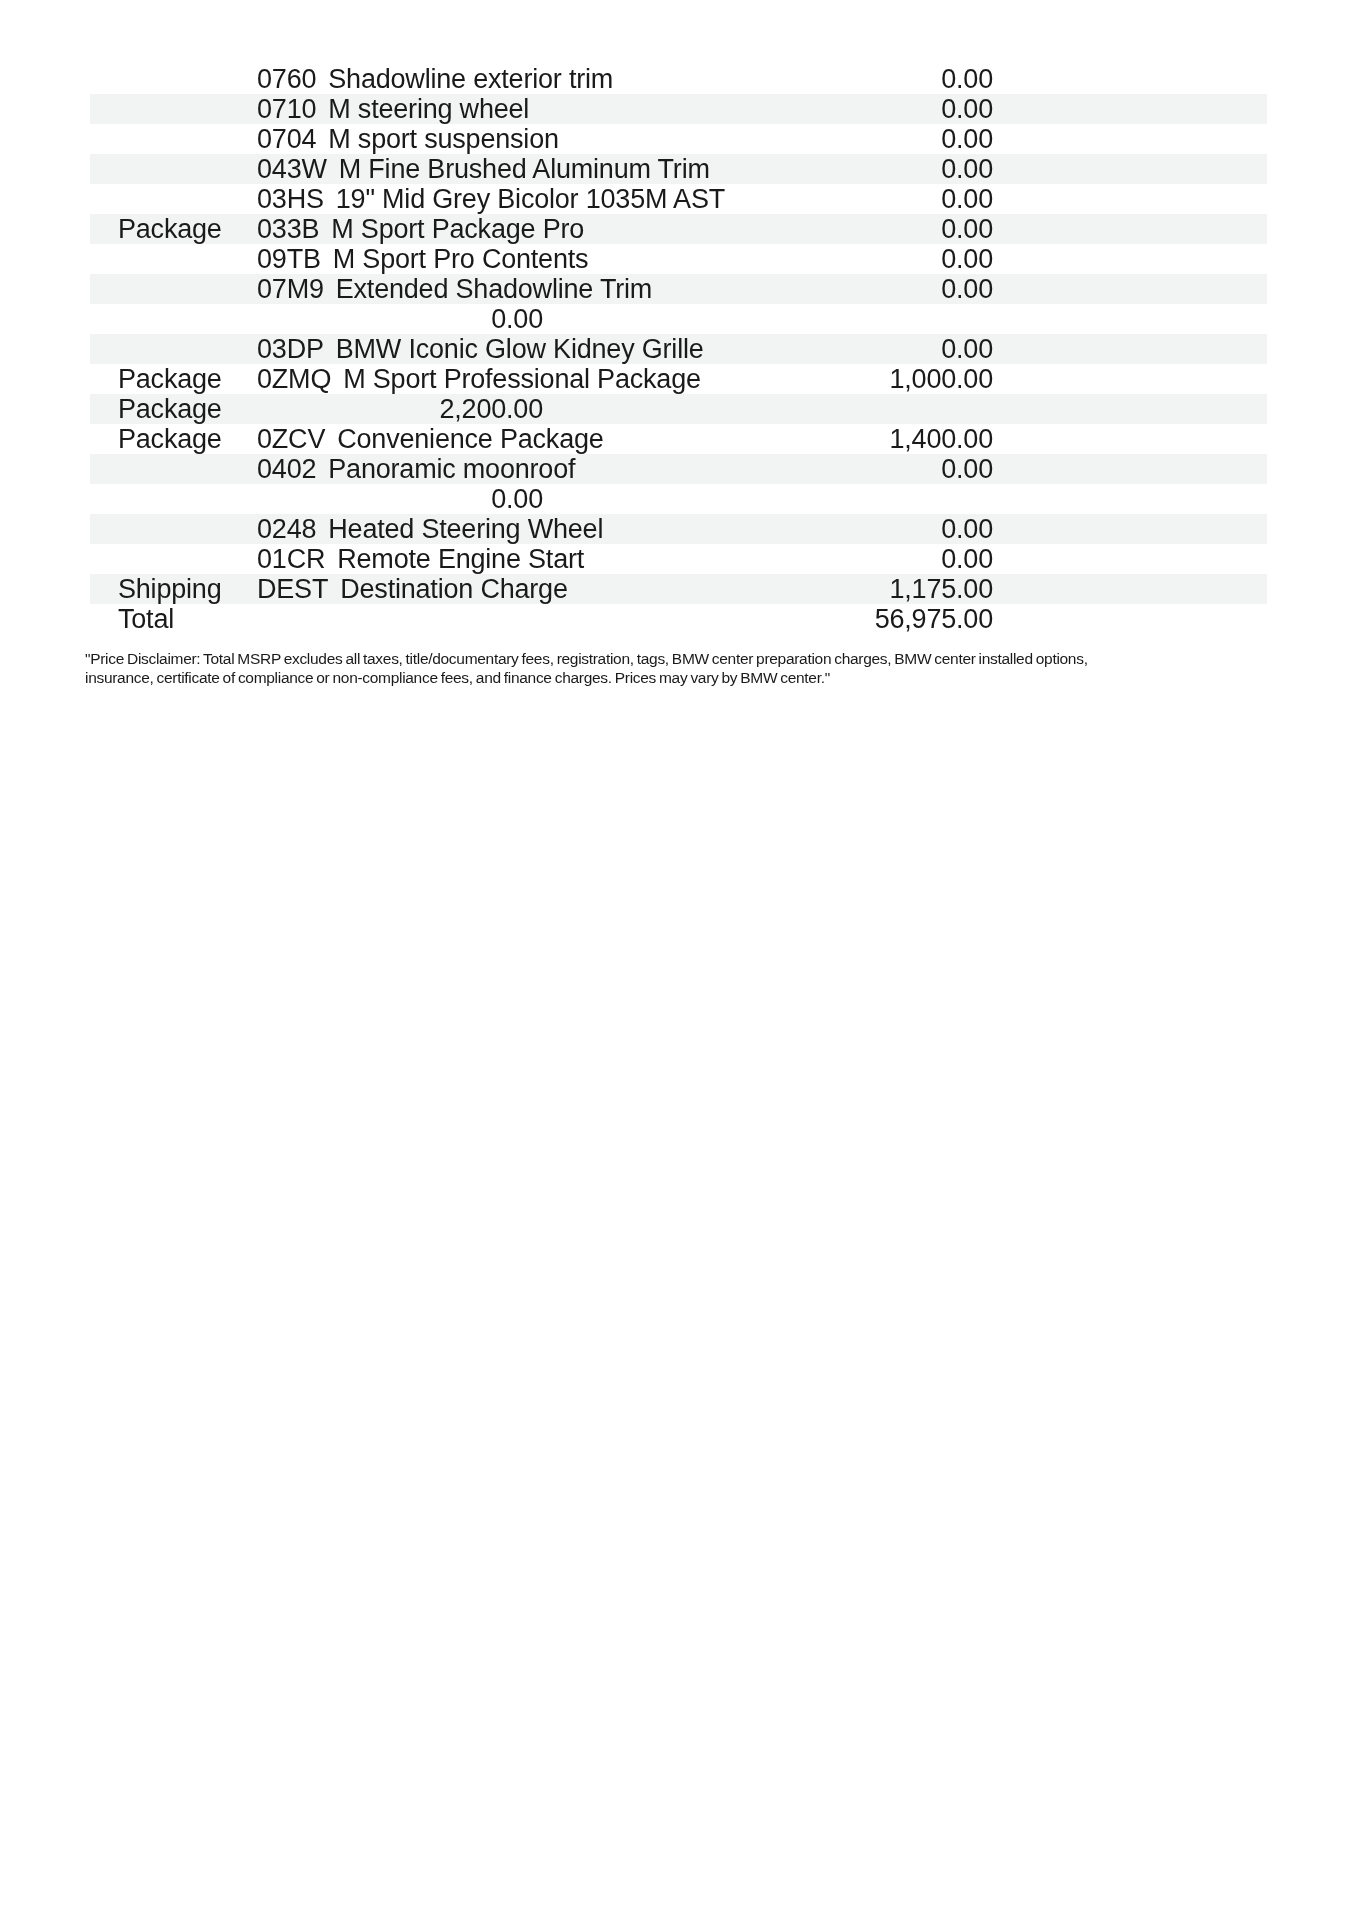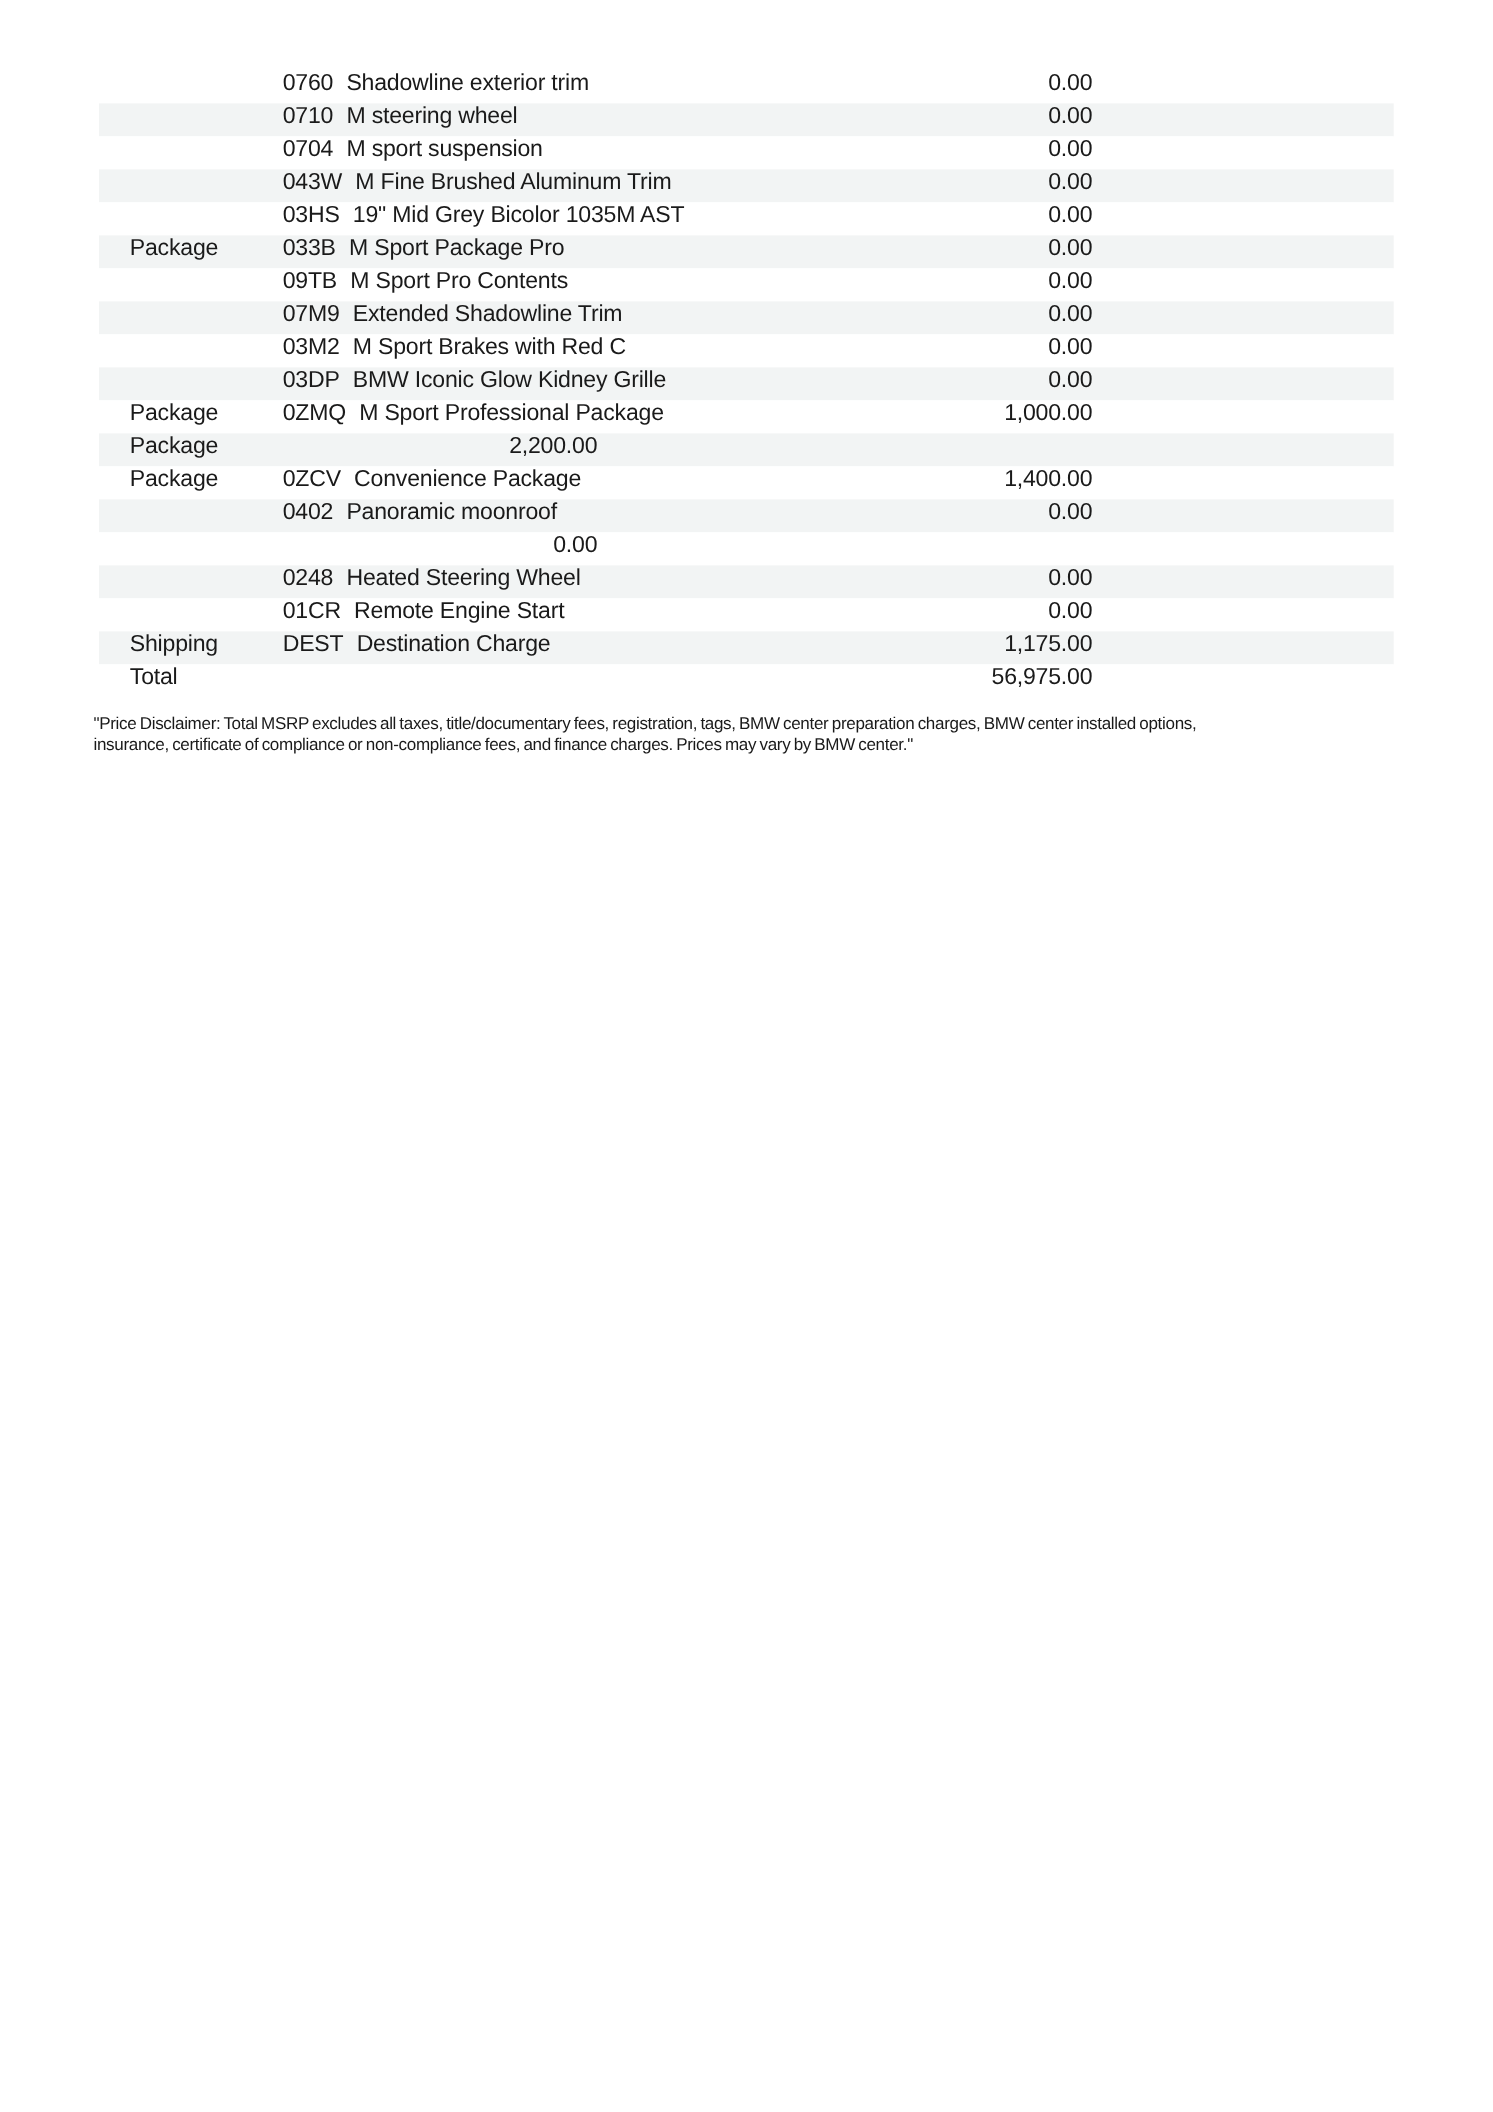--- a/index.html
+++ b/index.html
@@ -17,22 +17,23 @@
     overflow: hidden;
   }
   .options-table {
     position: absolute;
     left: 90px;
     top: 64px;
     width: 1177px;
   }
   .trow {
     display: flex;
+    align-items: center;
     height: 30px;
-    font-size: 21px;
+    font-size: 27px;
     letter-spacing: -0.2px;
     background: #ffffff;
   }
   .trow:nth-child(even) {
     background: #f2f4f4;
   }
   .c-cat {
     flex: none;
     width: 147px;
     padding-left: 8px;
@@ -120,21 +121,20 @@
       <div class="c-pad"></div>
     </div>
       <div class="trow">
       <div class="c-cat"></div>
       <div class="c-desc"><span class="c-code">07M9</span><span>Extended Shadowline Trim</span></div>
       <div class="c-price">0.00</div>
       <div class="c-pad"></div>
     </div>
       <div class="trow">
       <div class="c-cat"></div>
-      <div class="c-desc"><span class="c-code">03M2</span><span>M Sport Brakes with Red C</span></div>
       <div class="c-price">0.00</div>
       <div class="c-pad"></div>
     </div>
       <div class="trow">
       <div class="c-cat"></div>
       <div class="c-desc"><span class="c-code">03DP</span><span>BMW Iconic Glow Kidney Grille</span></div>
       <div class="c-price">0.00</div>
       <div class="c-pad"></div>
     </div>
       <div class="trow">

